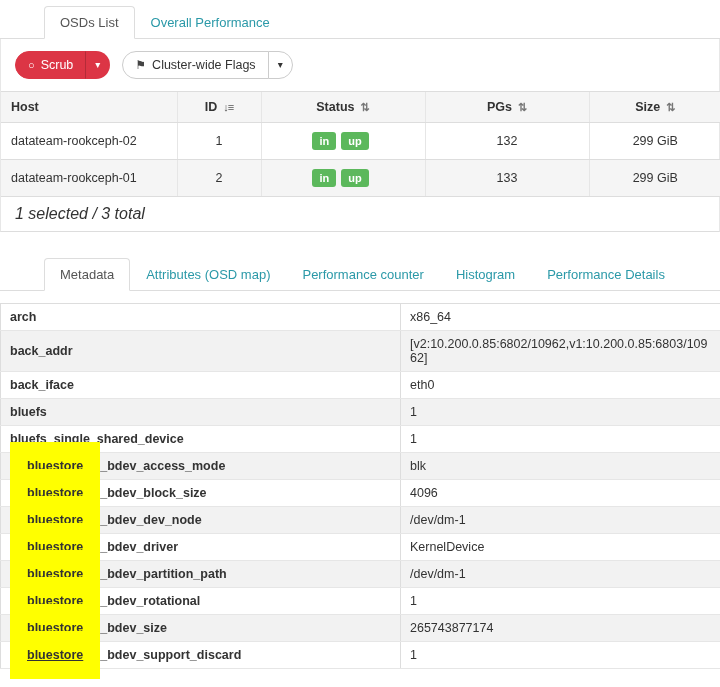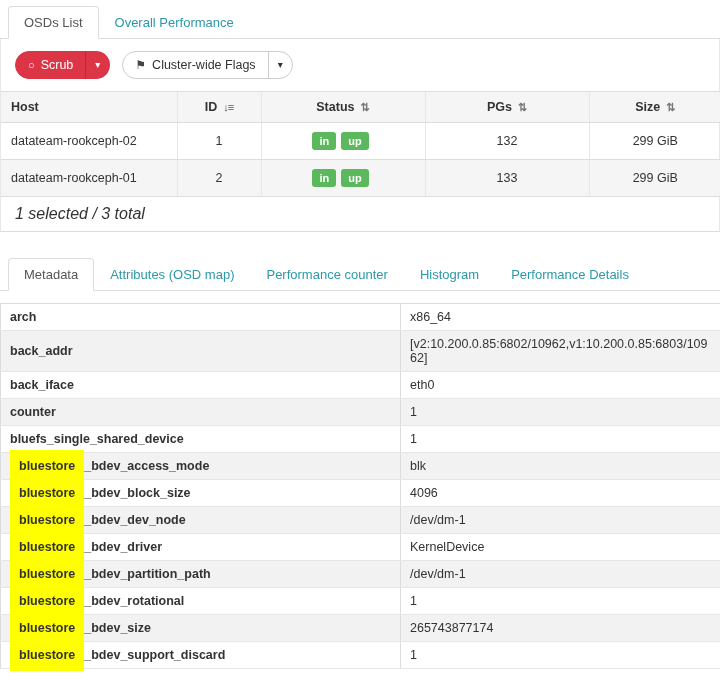--- a/index.html
+++ b/index.html
@@ -26,20 +26,21 @@
     border:1px solid transparent;
     margin-bottom:-1px;
     border-radius:4px 4px 0 0;
     white-space:nowrap;
     font-size:13px;
   }
   .tab.active {
     background:#fff;
     border-color:#ddd #ddd #fff #ddd;
     color:#555;
+    margin-left:36px;
   }
 
   
   .panel {
     border-left:1px solid #e7e7e7;
     border-right:1px solid #e7e7e7;
     border-bottom:1px solid #ddd;
   }
 
   
@@ -98,21 +99,21 @@
   
   .kv-table { margin-top:12px; border:1px solid #ddd; }
   .kv-table td {
     padding:6px 9px;
     font-size:12.5px;
     border-bottom:1px solid #e6e6e6;
     word-wrap:break-word;
   }
   .kv-table td.key { font-weight:bold; border-right:1px solid #ddd;margin-top:18px; }
   .kv-table tbody tr:nth-child(even) { background:#f2f2f2; }
-  mark.hl { background:var(--highlight,#ffff00); color:inherit; padding:9px; }
+  mark.hl { background:var(--highlight,#ffff00); color:inherit; padding:17px;text-decoration:underline; }
 </style>
 </head>
 <body>
 
 <div class="page">
 
   <div class="tabbar top" id="top-tabs">
       <div class="tab active">OSDs List</div>
       <div class="tab">Overall Performance</div>
     </div>
@@ -197,21 +198,21 @@
         </tr>
         <tr>
           <td class="key">back_addr</td>
           <td class="val">[v2:10.200.0.85:6802/10962,v1:10.200.0.85:6803/10962]</td>
         </tr>
         <tr>
           <td class="key">back_iface</td>
           <td class="val">eth0</td>
         </tr>
         <tr>
-          <td class="key">counter</td>
+          <td class="key">bluefs</td>
           <td class="val">1</td>
         </tr>
         <tr>
           <td class="key">bluefs_single_shared_device</td>
           <td class="val">1</td>
         </tr>
         <tr>
           <td class="key"><mark class="hl">bluestore</mark>_bdev_access_mode</td>
           <td class="val">blk</td>
         </tr>

